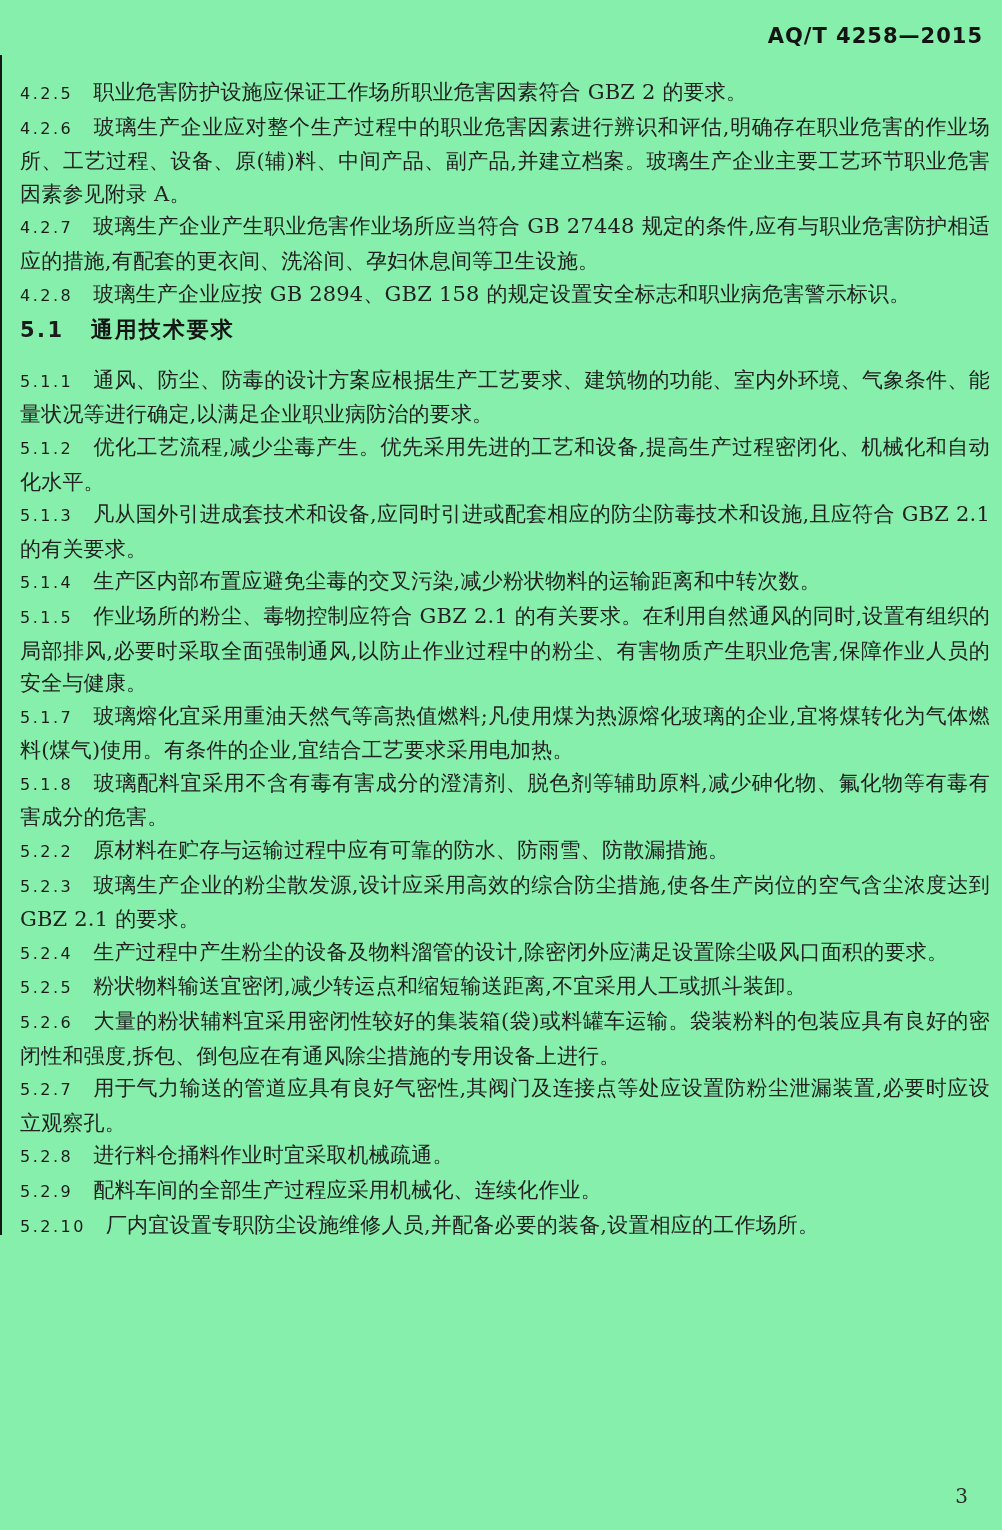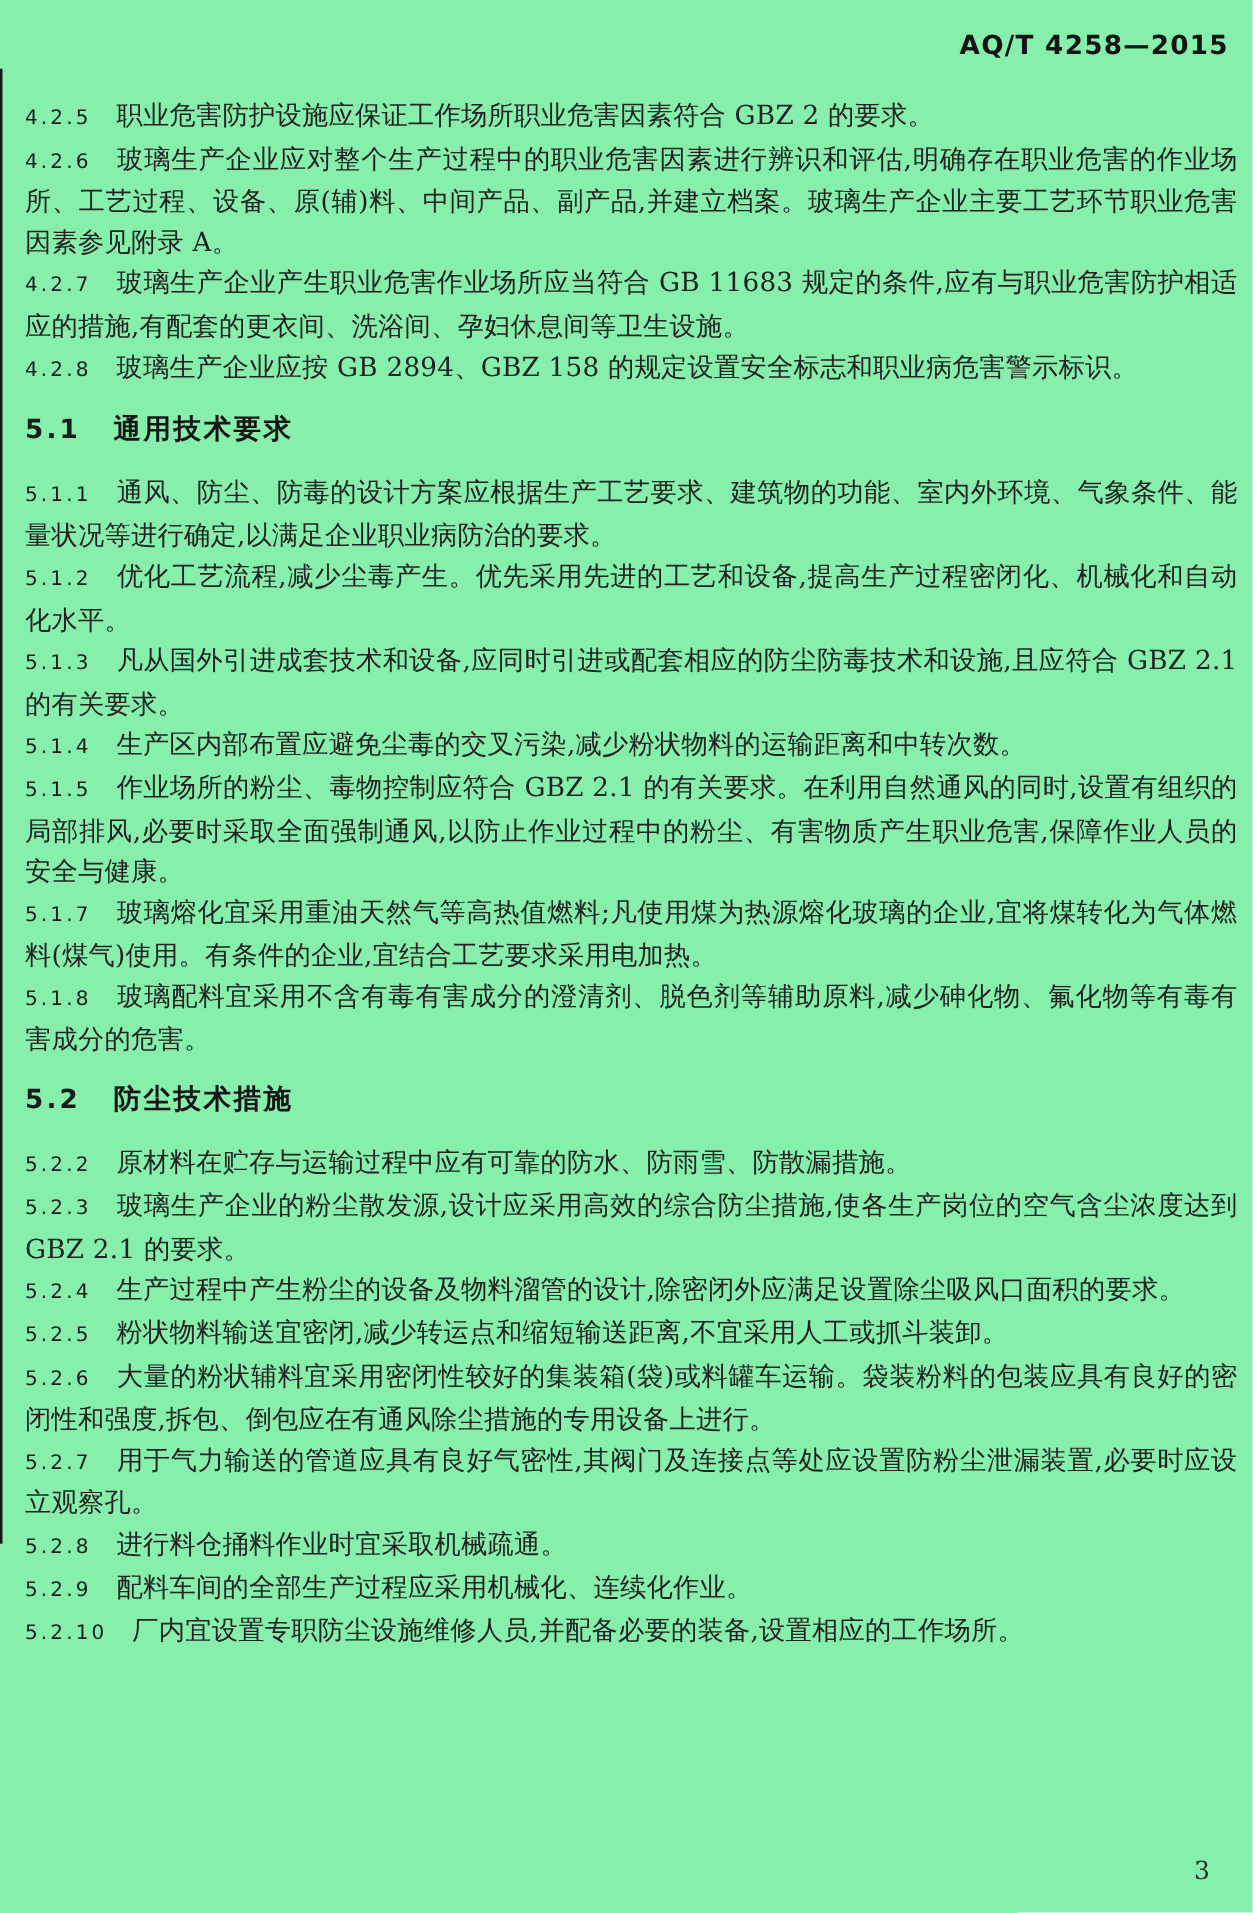--- a/index.html
+++ b/index.html
@@ -64,21 +64,21 @@
 
   .sec1, .sec2 {
     font-family: "DejaVu Sans", "Liberation Sans", sans-serif;
     font-weight: 700;
     font-size: 22px;
     line-height: 32.6px;
     letter-spacing: 2px;
     color: #151515;
   }
   .sec1 { margin: 36px 0 28px 0; }
-  .sec2 { margin: 15px 0 17px 0; }
+  .sec2 { margin: 2px 0 17px 0; }
 
   .sec1 .num, .sec2 .num {
     font-size: 21px;
     font-weight: 700;
     padding-right: 26px;
   }
 
   .page-number {
     position: absolute;
     top: 1484px;
@@ -95,21 +95,21 @@
   <div class="scan-edge"></div>
 
   <div class="doc-header">AQ/T 4258—2015</div>
 
   <div class="content">
 
     <p class="clause"><span class="num">4.2.5</span><span>职业危害防护设施应保证工作场所职业危害因素符合 GBZ 2 的要求。</span></p>
 
     <p class="clause"><span class="num">4.2.6</span><span>玻璃生产企业应对整个生产过程中的职业危害因素进行辨识和评估,明确存在职业危害的作业场所、工艺过程、设备、原(辅)料、中间产品、副产品,并建立档案。玻璃生产企业主要工艺环节职业危害因素参见附录 A。</span></p>
 
-    <p class="clause"><span class="num">4.2.7</span><span>玻璃生产企业产生职业危害作业场所应当符合 GB 11683 规定的条件,应有与职业危害防护相适应的措施,有配套的更衣间、洗浴间、孕妇休息间等卫生设施。</span></p>
+    <p class="clause"><span class="num">4.2.7</span><span>玻璃生产企业产生职业危害作业场所应当符合 GB 27448 规定的条件,应有与职业危害防护相适应的措施,有配套的更衣间、洗浴间、孕妇休息间等卫生设施。</span></p>
 
     <p class="clause"><span class="num">4.2.8</span><span>玻璃生产企业应按 GB 2894、GBZ 158 的规定设置安全标志和职业病危害警示标识。</span></p>
 
 
     <div class="sec2"><span class="num">5.1</span><span>通用技术要求</span></div>
 
     <p class="clause"><span class="num">5.1.1</span><span>通风、防尘、防毒的设计方案应根据生产工艺要求、建筑物的功能、室内外环境、气象条件、能量状况等进行确定,以满足企业职业病防治的要求。</span></p>
 
     <p class="clause"><span class="num">5.1.2</span><span>优化工艺流程,减少尘毒产生。优先采用先进的工艺和设备,提高生产过程密闭化、机械化和自动化水平。</span></p>
 
@@ -117,21 +117,20 @@
 
     <p class="clause"><span class="num">5.1.4</span><span>生产区内部布置应避免尘毒的交叉污染,减少粉状物料的运输距离和中转次数。</span></p>
 
     <p class="clause"><span class="num">5.1.5</span><span>作业场所的粉尘、毒物控制应符合 GBZ 2.1 的有关要求。在利用自然通风的同时,设置有组织的局部排风,必要时采取全面强制通风,以防止作业过程中的粉尘、有害物质产生职业危害,保障作业人员的安全与健康。</span></p>
 
 
     <p class="clause"><span class="num">5.1.7</span><span>玻璃熔化宜采用重油天然气等高热值燃料;凡使用煤为热源熔化玻璃的企业,宜将煤转化为气体燃料(煤气)使用。有条件的企业,宜结合工艺要求采用电加热。</span></p>
 
     <p class="clause"><span class="num">5.1.8</span><span>玻璃配料宜采用不含有毒有害成分的澄清剂、脱色剂等辅助原料,减少砷化物、氟化物等有毒有害成分的危害。</span></p>
 
-    <div class="sec2"><span class="num">5.2</span><span>防尘技术措施</span></div>
 
 
     <p class="clause"><span class="num">5.2.2</span><span>原材料在贮存与运输过程中应有可靠的防水、防雨雪、防散漏措施。</span></p>
 
     <p class="clause"><span class="num">5.2.3</span><span>玻璃生产企业的粉尘散发源,设计应采用高效的综合防尘措施,使各生产岗位的空气含尘浓度达到 GBZ 2.1 的要求。</span></p>
 
     <p class="clause"><span class="num">5.2.4</span><span>生产过程中产生粉尘的设备及物料溜管的设计,除密闭外应满足设置除尘吸风口面积的要求。</span></p>
 
     <p class="clause"><span class="num">5.2.5</span><span>粉状物料输送宜密闭,减少转运点和缩短输送距离,不宜采用人工或抓斗装卸。</span></p>
 

